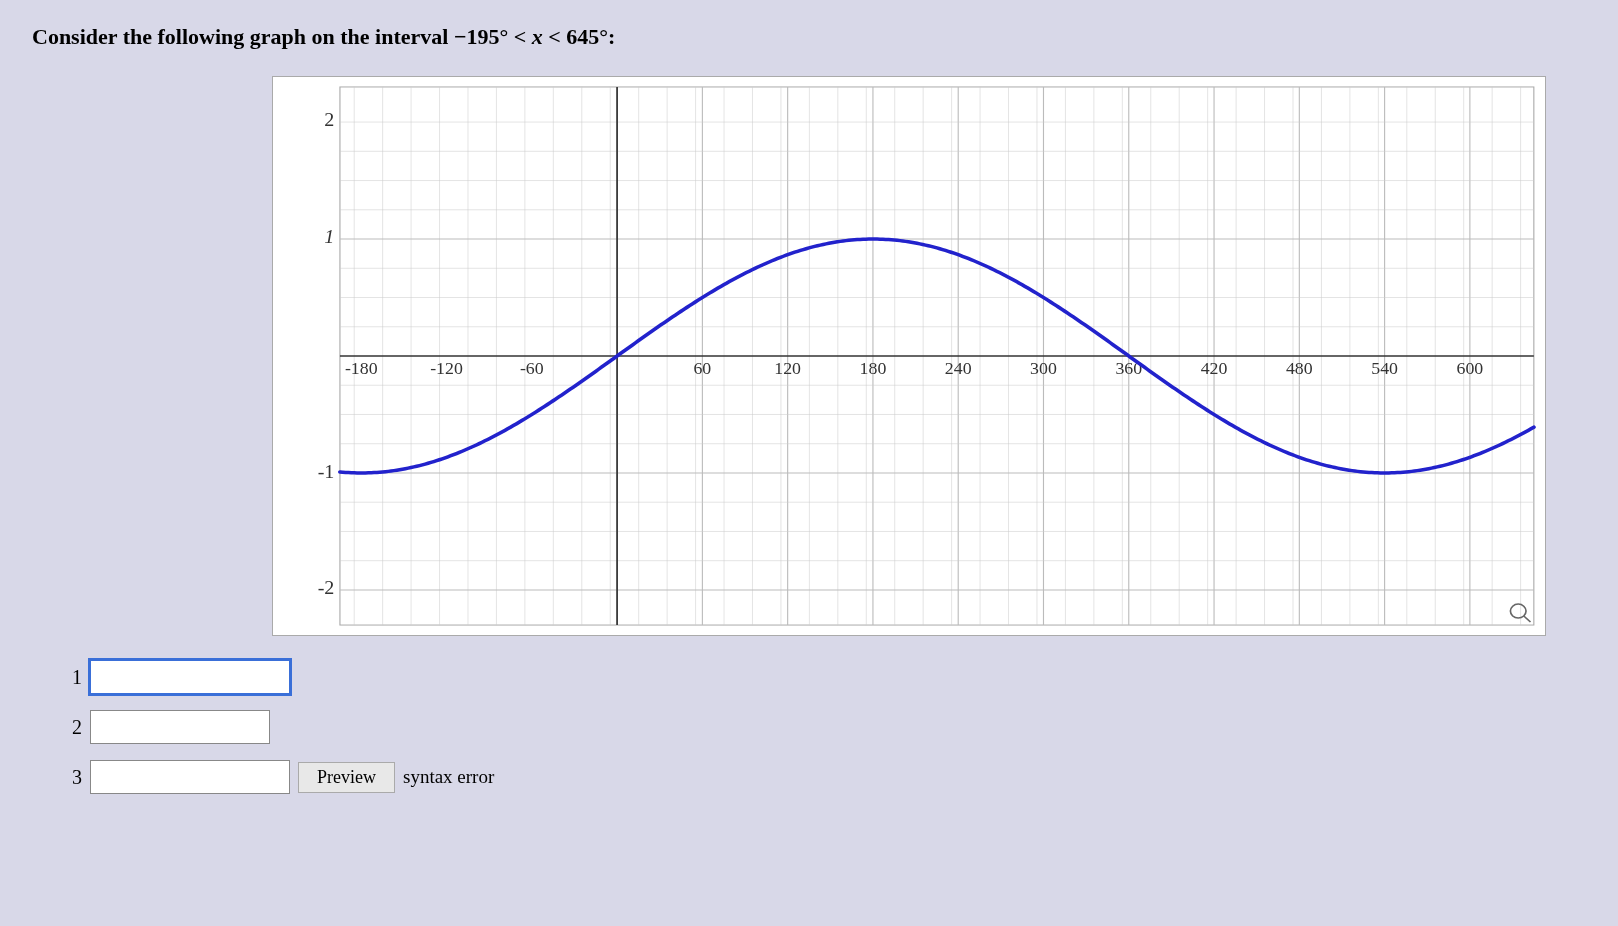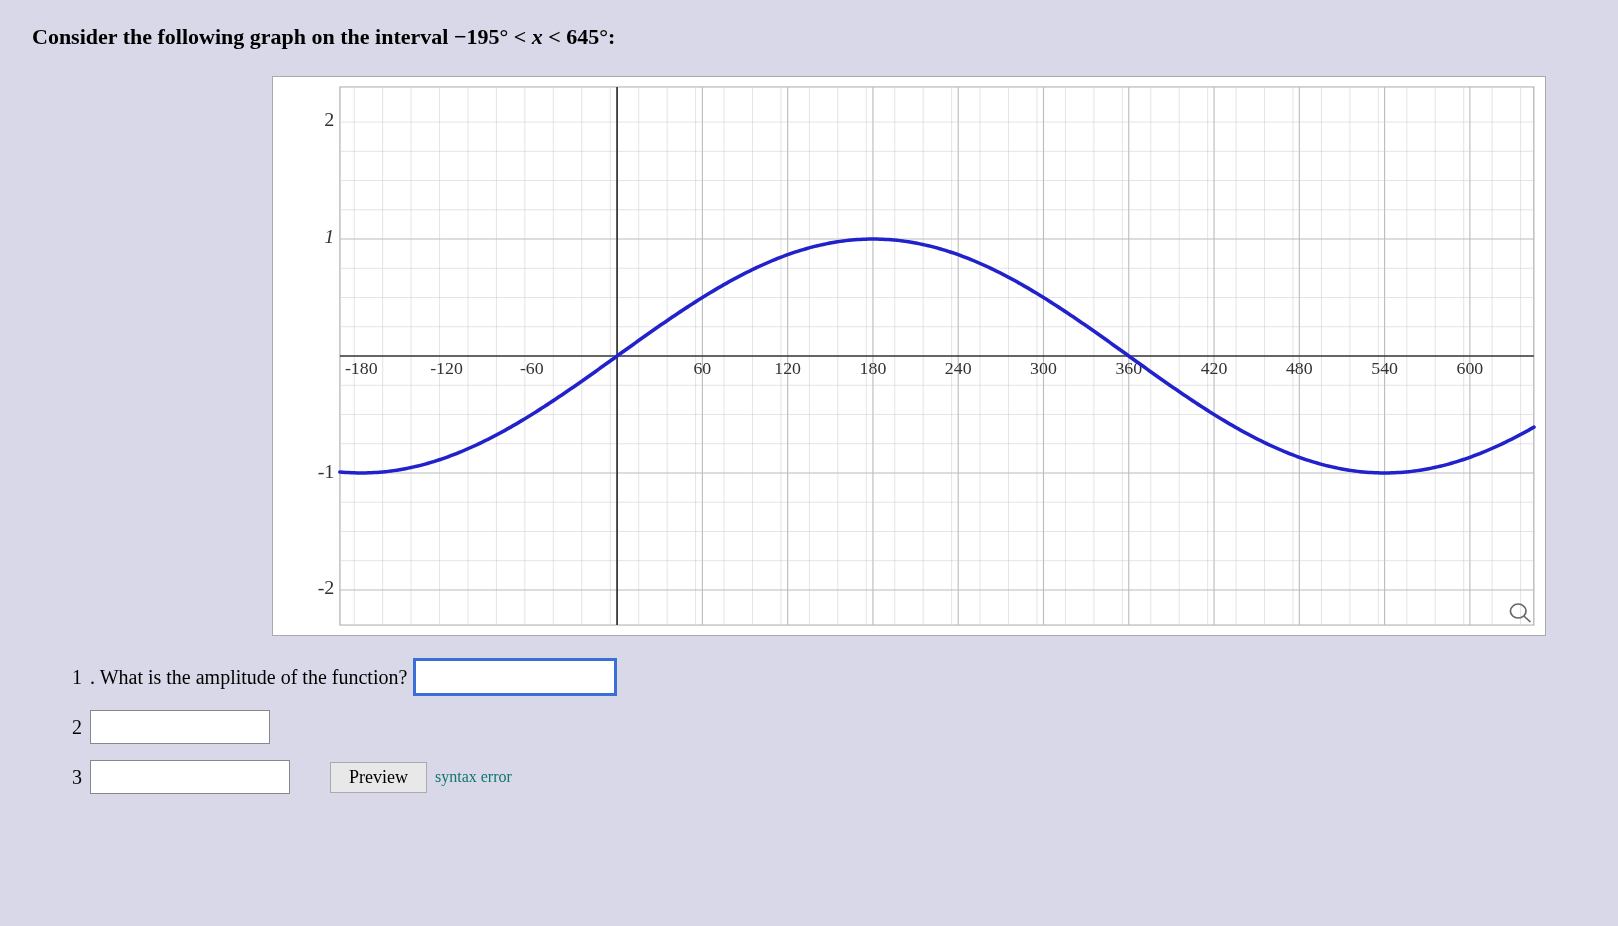--- a/index.html
+++ b/index.html
@@ -47,25 +47,24 @@
       outline: 2px solid #3a6fd8;
       border-color: #3a6fd8;
     }
     .preview-btn {
       background: #e8e8e8;
       border: 1px solid #aaa;
       padding: 4px 18px;
       font-size: 18px;
       cursor: pointer;
       font-family: Georgia, serif;
-      margin-left: 32px;
     }
     .syntax-error {
-      color: #0f766e;
-      font-size: 16px;
+      color: #000000;
+      font-size: 19px;
     }
   </style>
 </head>
 <body>
 
 <div class="problem-title">
   Consider the following graph on the interval −195° &lt; <i>x</i> &lt; 645°:
 </div>
 
 <div class="graph-container">
@@ -217,21 +216,20 @@
     <g transform="translate(1108, 528)">
       <circle cx="8" cy="8" r="7" fill="none" stroke="#666" stroke-width="1.5"></circle>
       <line x1="13" y1="13" x2="19" y2="19" stroke="#666" stroke-width="1.5"></line>
     </g>
   </svg>
 </div>
 
 <div class="questions">
   <div class="question-row">
     <span class="question-label">1</span>
-    <span class="question-label">. What is the amplitude of the function?</span>
     <input type="text" class="answer-input active" style="width: 200px;" value="">
   </div>
   <div class="question-row">
     <span class="question-label">2</span>
     <input type="text" class="answer-input" style="width: 180px;" value="">
   </div>
   <div class="question-row">
     <span class="question-label">3</span>
     <input type="text" class="answer-input" style="width: 200px;" value="">
     <button class="preview-btn">Preview</button>

